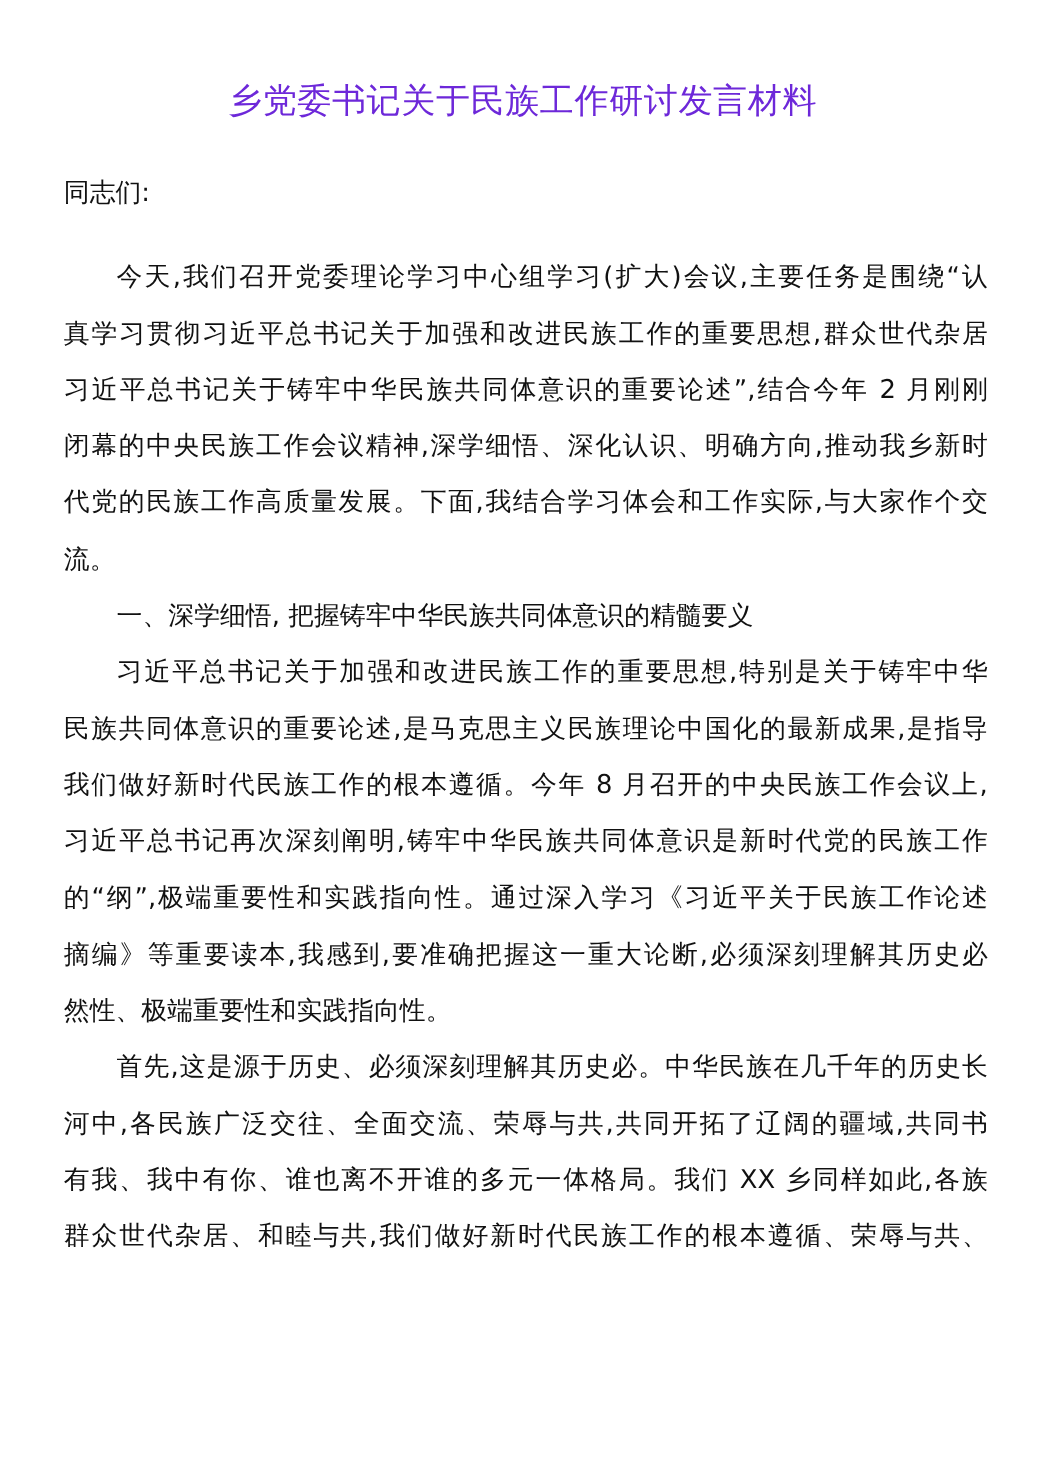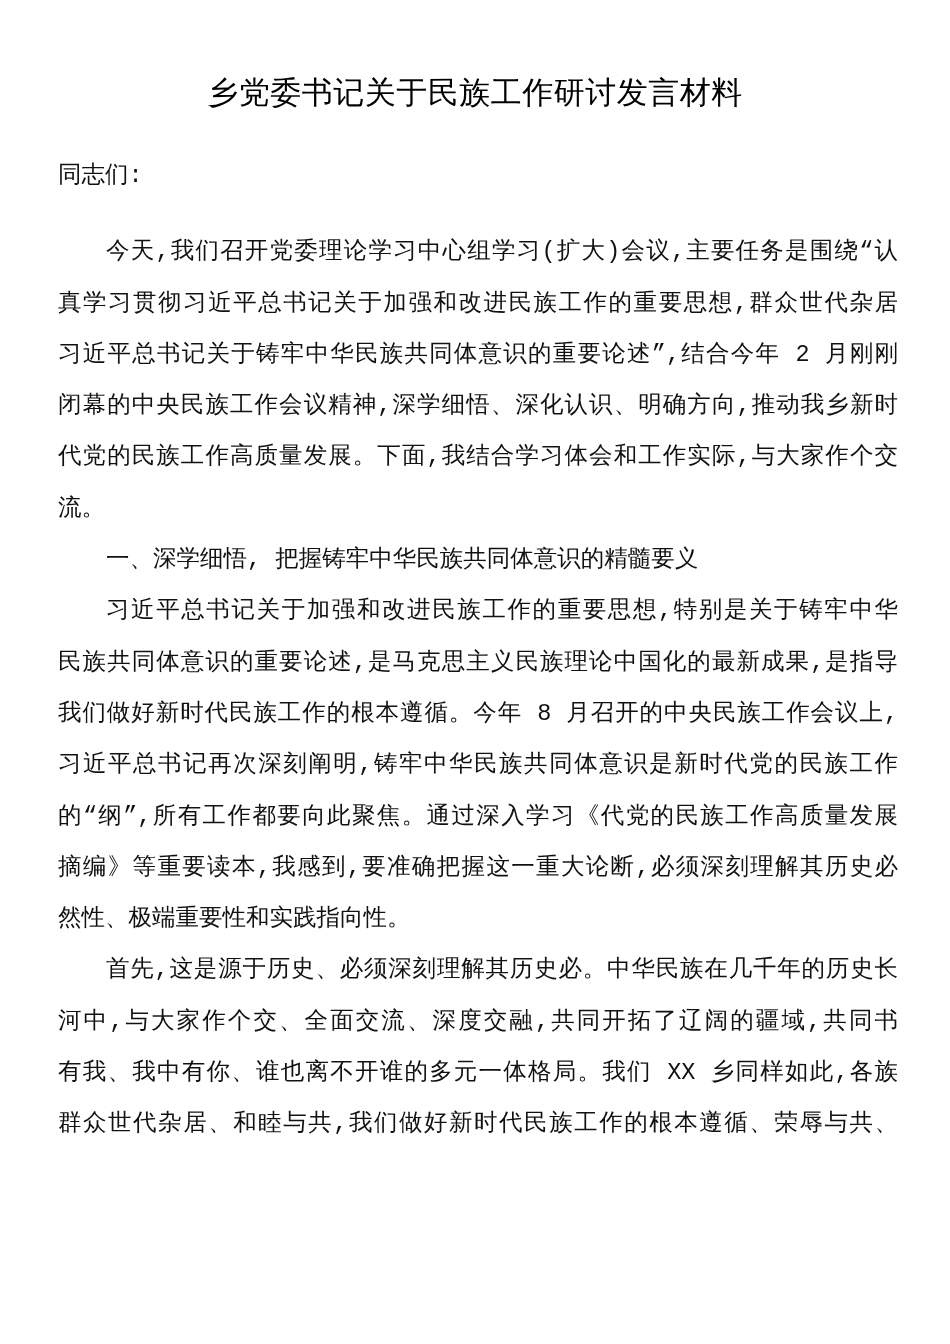--- a/index.html
+++ b/index.html
@@ -25,39 +25,38 @@
   }
   .title {
     position: absolute;
     left: 0;
     width: 950px;
     top: 70px;
     text-align: center;
     font-size: 31px;
     line-height: 44px;
     letter-spacing: 0.5px;
-    color: #000000;
+    color: #6d28d9;
     white-space: nowrap;
   }
   .body {
     position: absolute;
     left: 58px;
     top: 150px;
     width: 840px;
   }
   .line {
     display: block;
     height: 51.3px;
     line-height: 51.3px;
     font-size: 23.5px;
     white-space: nowrap;
     text-align: justify;
     text-align-last: justify;
     letter-spacing: 0px;
-    font-family: Liberation Mono, monospace;
   }
   .line.last {
     text-align-last: left;
   }
   .line.indent {
     padding-left: 48px;
   }
   .gap {
     display: block;
     height: 25px;
@@ -86,26 +85,26 @@
 
     <div>
       <span class="line indent last">一、深学细悟, 把握铸牢中华民族共同体意识的精髓要义</span>
     </div>
 
     <div>
       <span class="line indent">习近平总书记关于加强和改进民族工作的重要思想,特别是关于铸牢中华</span>
       <span class="line">民族共同体意识的重要论述,是马克思主义民族理论中国化的最新成果,是指导</span>
       <span class="line">我们做好新时代民族工作的根本遵循。今年 8 月召开的中央民族工作会议上,</span>
       <span class="line">习近平总书记再次深刻阐明,铸牢中华民族共同体意识是新时代党的民族工作</span>
-      <span class="line">的“纲”,所有工作都要向此聚焦。通过深入学习《代党的民族工作高质量发展</span>
+      <span class="line">的“纲”,极端重要性和实践指向性。通过深入学习《习近平关于民族工作论述</span>
       <span class="line">摘编》等重要读本,我感到,要准确把握这一重大论断,必须深刻理解其历史必</span>
       <span class="line last">然性、极端重要性和实践指向性。</span>
     </div>
 
     <div>
       <span class="line indent">首先,这是源于历史、必须深刻理解其历史必。中华民族在几千年的历史长</span>
-      <span class="line">河中,与大家作个交、全面交流、深度交融,共同开拓了辽阔的疆域,共同书</span>
+      <span class="line">河中,各民族广泛交往、全面交流、荣辱与共,共同开拓了辽阔的疆域,共同书</span>
       <span class="line">有我、我中有你、谁也离不开谁的多元一体格局。我们 XX 乡同样如此,各族</span>
       <span class="line">群众世代杂居、和睦与共,我们做好新时代民族工作的根本遵循、荣辱与共、</span>
     </div>
 
   </div>
 </div>
 
 </body></html>

